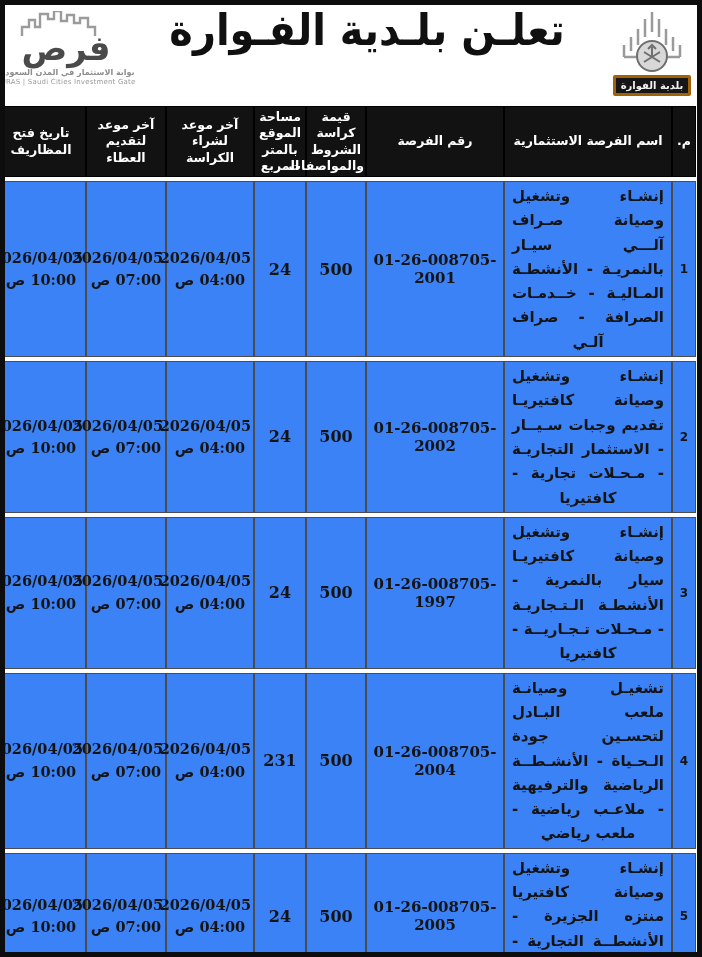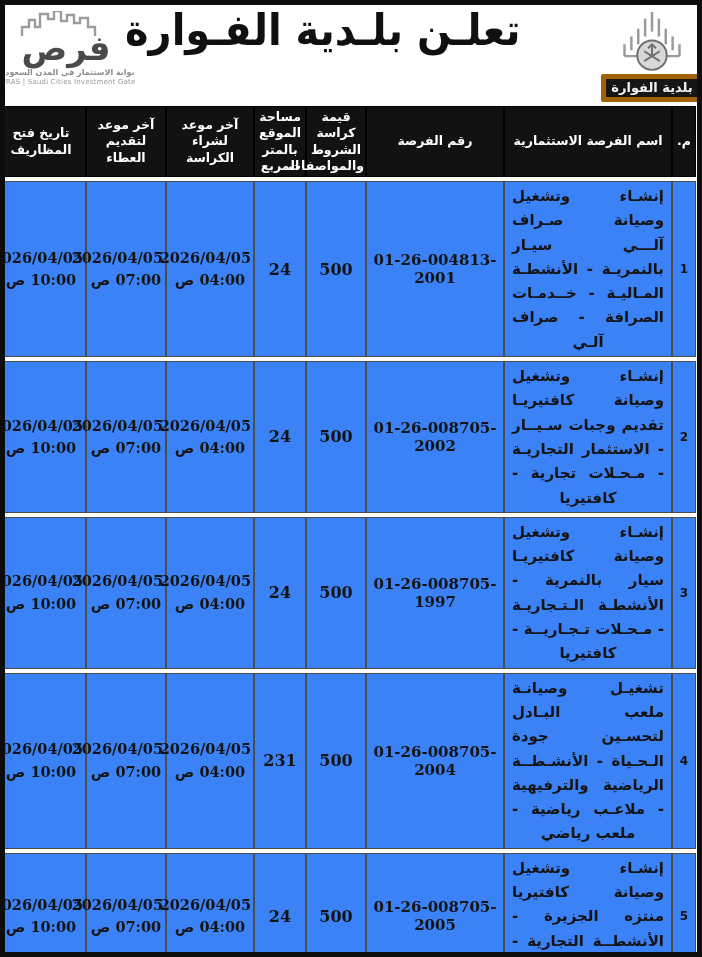--- a/index.html
+++ b/index.html
@@ -10,24 +10,24 @@
     border:5px solid #0d0d0d;background:#fff;
     display:flex;flex-direction:column;overflow:hidden;
   }
   
   .hdr{
     height:97px;flex:0 0 auto;display:flex;flex-direction:row;
     align-items:stretch;padding:2px 2px 0 2px;background:#fff;
   }
   .muni-logo{width:86px;flex:0 0 auto;display:flex;flex-direction:column;align-items:center;padding-top:2px;}
   .muni-banner{
-    background:#161616;color:#f2f2f2;font-size:13px;font-weight:bold;
-    padding:2px 5px;border:5px solid #a16207;border-radius:2px;line-height:1.1;white-space:nowrap;margin-top:-6px;
-  }
-  .titles{flex:1 1 auto;display:flex;flex-direction:column;align-items:flex-end;justify-content:flex-start;padding-top:2px;min-width:0;}
+    background:#161616;color:#f2f2f2;font-size:10px;font-weight:bold;
+    padding:2px 5px;border:3px solid #a16207;border-radius:2px;line-height:1.1;white-space:nowrap;margin-top:-6px;
+  }
+  .titles{flex:1 1 auto;display:flex;flex-direction:column;align-items:center;justify-content:flex-start;padding-top:2px;min-width:0;}
   .main-title{
     font-size:40px;font-weight:bold;color:#101010;line-height:1.05;
     letter-spacing:-1px;transform:scaleY(1.08);white-space:nowrap;
   }
   .sub-title{
     font-size:17px;font-weight:bold;color:#151515;margin-top:6px;white-space:nowrap;
   }
   .furas-logo{width:118px;flex:0 0 auto;display:flex;flex-direction:column;align-items:center;padding-top:4px;}
   .furas-word{font-size:34px;font-weight:bold;color:#4a4a4a;line-height:0.9;margin-top:-4px;}
   .furas-tag-ar{font-size:8px;color:#8d8d8d;font-weight:bold;margin-top:4px;white-space:nowrap;}
@@ -131,21 +131,21 @@
           <th>مساحة الموقع بالمتر المربع</th>
           <th>آخر موعد لشراء الكراسة</th>
           <th>آخر موعد لتقديم العطاء</th>
           <th>تاريخ فتح المظاريف</th>
         </tr>
       </thead>
       <tbody>
     <tr>
       <td class="c-no">1</td>
       <td class="c-name">إنشـاء وتشغيل وصيانة صـراف آلـــي سيـار بالنمريـة - الأنشطـة المـاليـة - خــدمـات الصرافة - صراف آلـي</td>
-      <td class="c-num">01-26-004813-2001</td>
+      <td class="c-num">01-26-008705-2001</td>
       <td class="c-val">500</td>
       <td class="c-area">24</td>
       <td class="c-date">2026/04/05
 04:00 ص</td>
       <td class="c-date">2026/04/05
 07:00 ص</td>
       <td class="c-date">2026/04/05
 10:00 ص</td>
     </tr>
 

